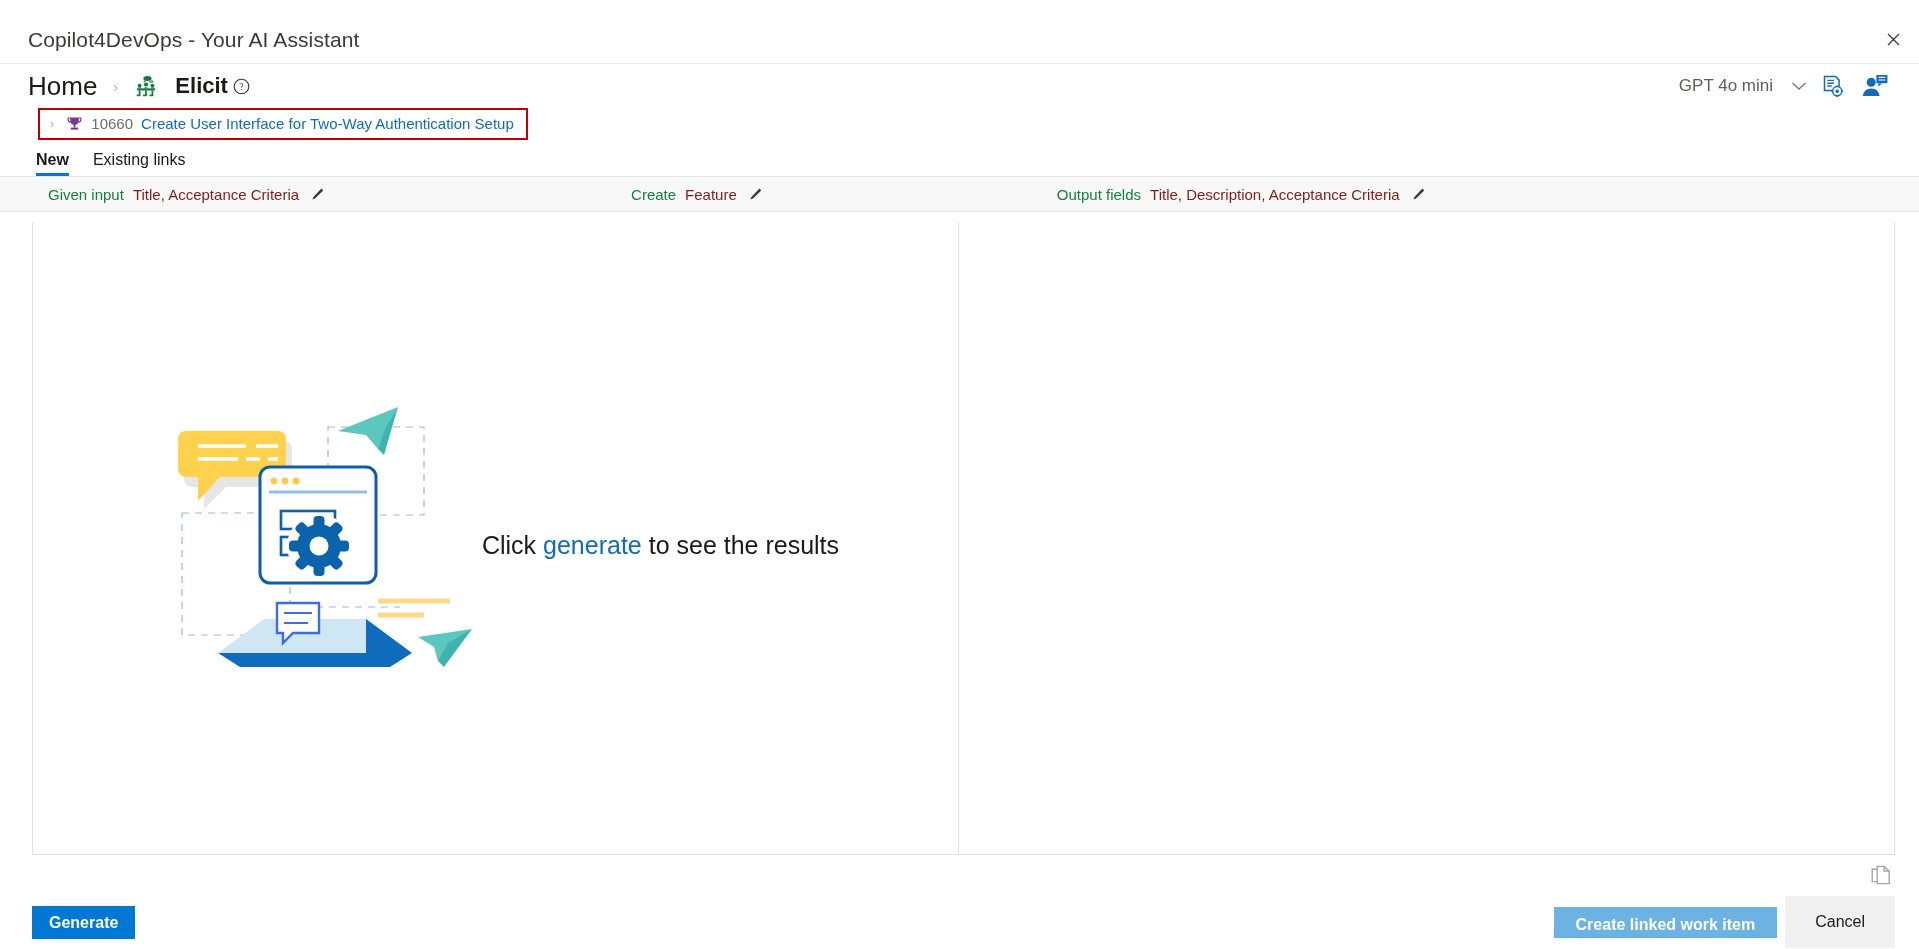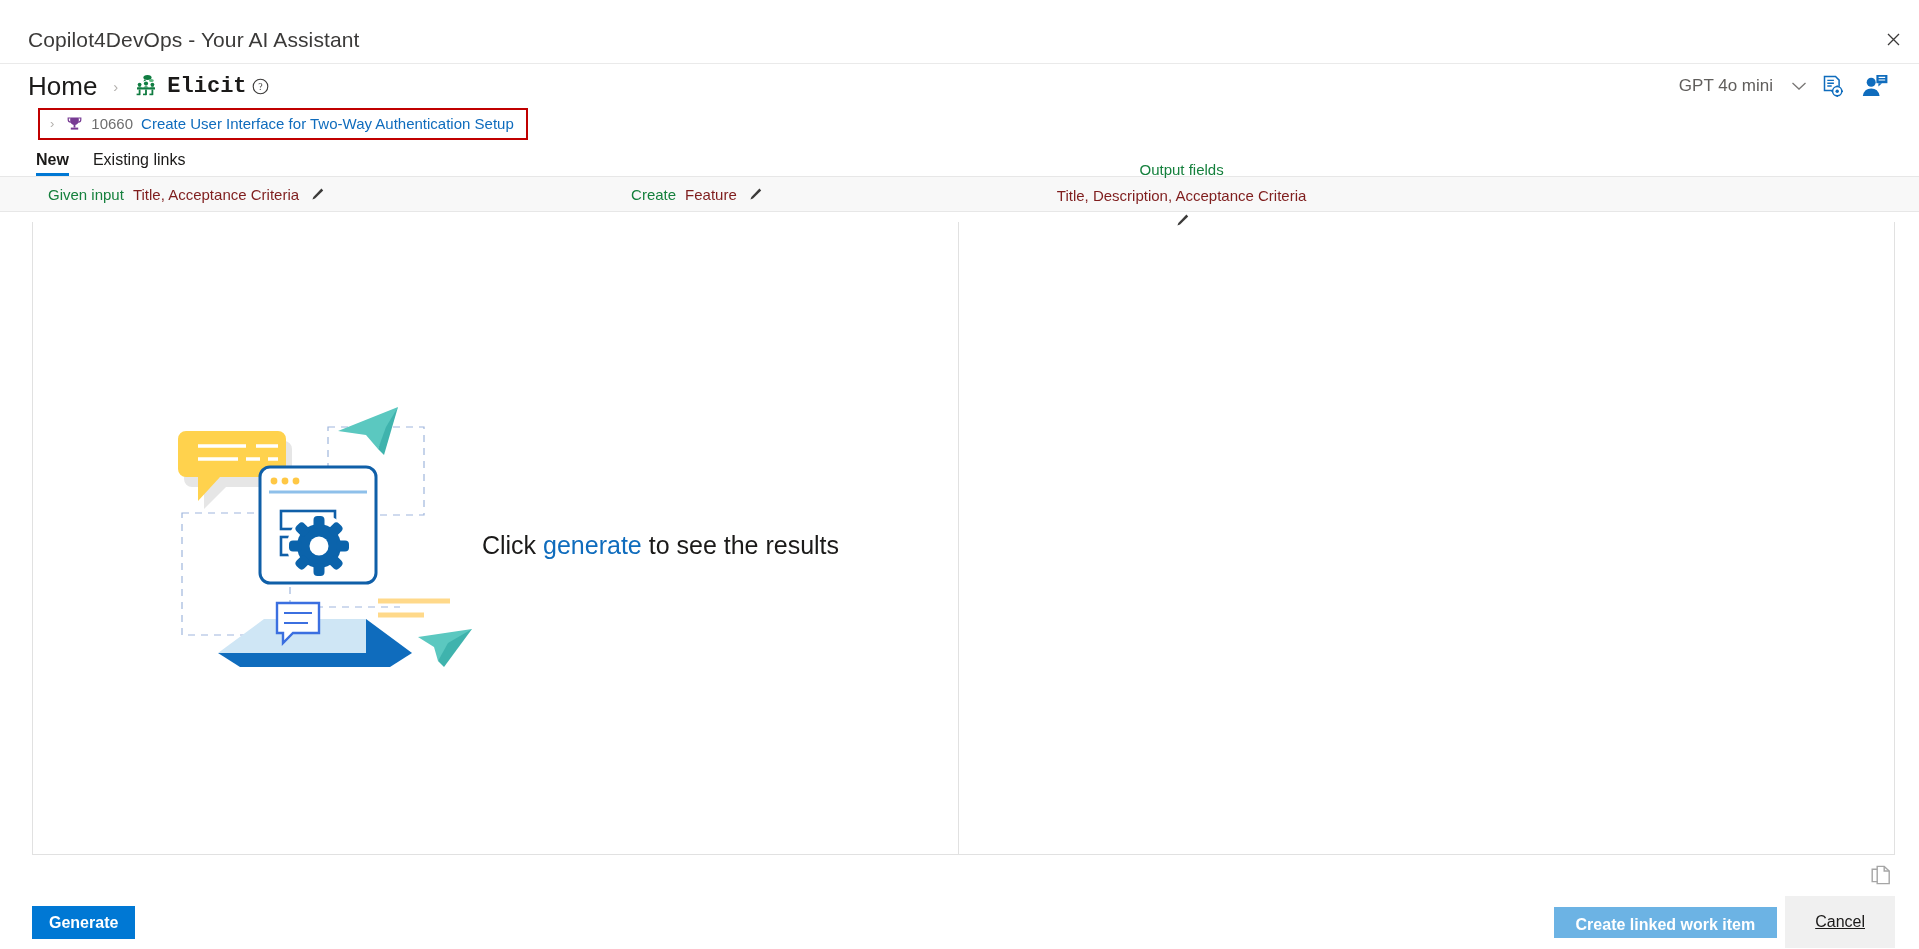--- a/index.html
+++ b/index.html
@@ -60,21 +60,21 @@
     color: #1b1a19;
     font-weight: 400;
     cursor: pointer;
   }
   .bc-sep {
     color: #b3b0ad;
     font-size: 15px;
     margin: 0 16px;
     font-weight: 400;
   }
-  .bc-elicit-wrap { display: flex; align-items: flex-start; gap: 9px; font-family: Liberation Mono, monospace; }
+  .bc-elicit-wrap { display: flex; align-items: flex-end; gap: 17px; }
   .bc-elicit-label {
     font-size: 22px;
     color: #1b1a19;
     font-weight: 600;
   }
   .help-icon {
     margin-left: 5px;
     cursor: pointer;
     display: flex; align-items: center;
   }
@@ -164,21 +164,21 @@
     background: #f8f8f8;
     border-top: 1px solid #e7e7e7;
     border-bottom: 1px solid #e7e7e7;
     display: flex;
     align-items: center;
     position: relative;
   }
   .meta-group { display: flex; align-items: center; gap: 9px; white-space: nowrap; }
   .meta-g1 { margin-left: 48px; }
   .meta-g2 { margin-left: 306px; }
-  .meta-g3 { margin-left: 294px; flex-direction: column; }
+  .meta-g3 { margin-left: 294px; }
   .meta-label { font-size: 15px; color: #15803d; }
   .meta-value { font-size: 15px; color: #7f1d1d; }
   .pencil { cursor: pointer; display: flex; align-items: center; margin-left: 2px; }
 
   
   .content {
     flex: 1 1 auto;
     margin: 10px 24px 0 32px;
     border: 1px solid #e1e1e1;
     border-top: none;
@@ -240,21 +240,21 @@
     cursor: pointer;
     height: 33px;
     padding: 0 17px;
     line-height: 33px;
   }
   .btn-primary { background: #0078d4; color: #fff; font-weight: 600; }
   .btn-disabled { background: #6cb3e4; color: #ffffff; font-weight: 700; cursor: default; }
   .btn-default { background: #f0f0f0; color: #1b1a19; font-weight: 400; }
   .footer-right { display: flex; align-items: center; gap: 8px; }
   .btn-create { height: 31px; line-height: 36px; padding: 0 22px; }
-  .btn-cancel { height: 52px; line-height: 36px; padding: 0 30px; text-decoration: underline; }
+  .btn-cancel { height: 52px; line-height: 36px; padding: 0 30px; }
 </style>
 </head>
 <body>
 
 <div class="app">
 
   <div class="titlebar">
     <div class="titlebar-title">Copilot4DevOps - Your AI Assistant</div>
     <div class="close-btn">
       <svg width="13" height="13" viewBox="0 0 13 13" aria-hidden="true">

